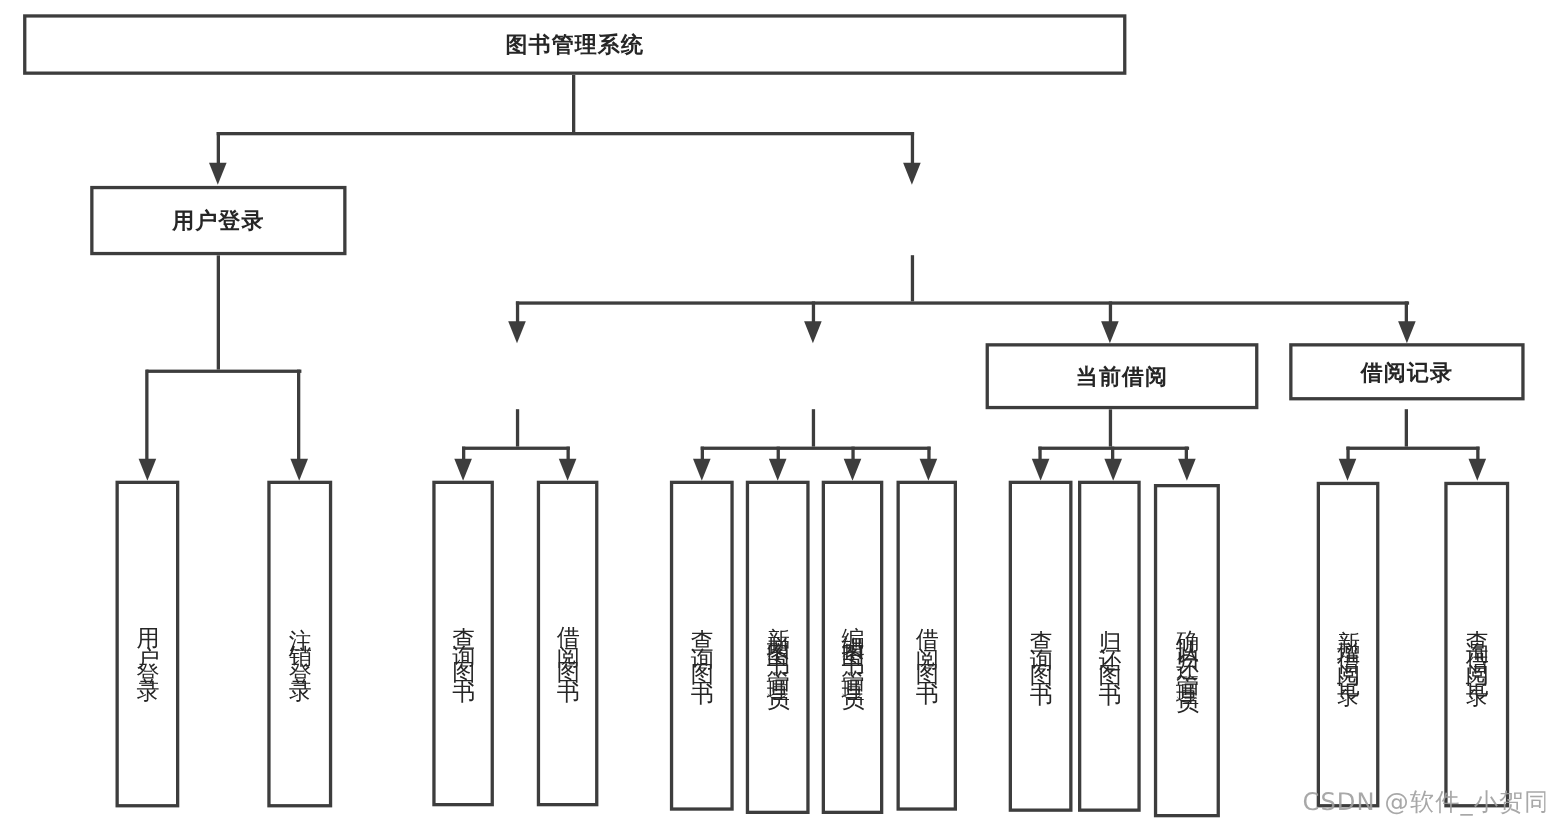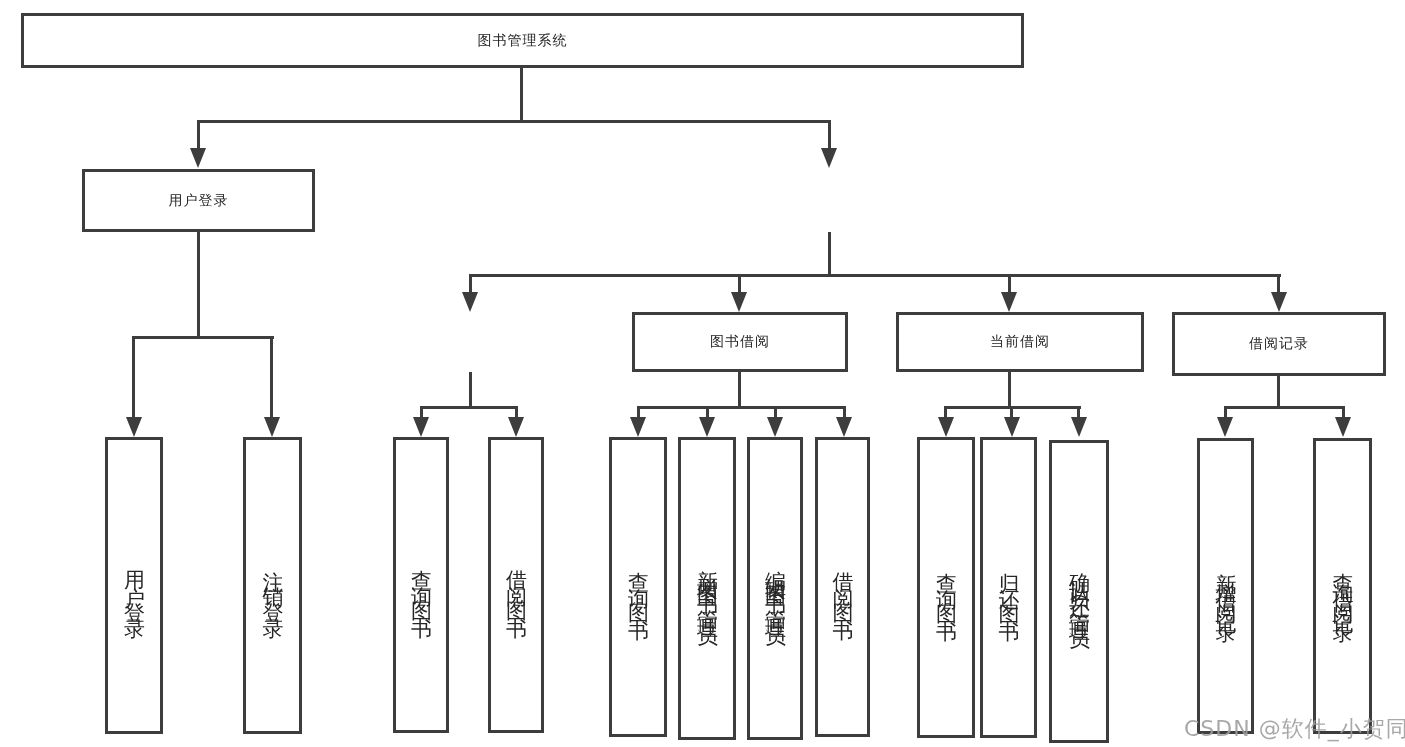--- a/index.html
+++ b/index.html
@@ -6,21 +6,21 @@
   body{
     width:1405px;height:747px;background:#ffffff;position:relative;
     font-family:"DejaVu Sans",sans-serif;overflow:hidden;
   }
   .canvas{position:absolute;left:0;top:0;width:1405px;height:747px;}
   .node{
     position:absolute;box-sizing:border-box;background:#ffffff;
     border:3px solid #3d3d3d;display:flex;align-items:center;justify-content:center;
     color:#262626;z-index:2;
   }
-  .node-h{font-size:14px;letter-spacing:1px;}
+  .node-h{font-size:20px;letter-spacing:1px;font-weight:bold;}
   .node-v span{
     writing-mode:vertical-rl;text-orientation:mixed;
     font-size:21px;line-height:1.1;white-space:nowrap;color:#262626;
   }
   .ls-4 span{letter-spacing:16px;}
   .ls-6 span{letter-spacing:10px;}
   .ls-9 span{letter-spacing:8px;}
   .vline,.hline{position:absolute;background:#3d3d3d;z-index:1;}
   .arr{
     position:absolute;width:0;height:0;z-index:1;
@@ -98,27 +98,24 @@
   <div class="arr" style="left:1335px;top:417px;"></div>
 
   <div class="node node-h" style="left:21px;top:13px;width:1003px;height:55px;">
     <span>图书管理系统</span>
   </div>
 
   <div class="node node-h" style="left:82px;top:169px;width:233px;height:63px;">
     <span>用户登录</span>
   </div>
 
-  <div class="node node-h" style="left:632px;top:312px;width:216px;height:60px;">
-    <span>图书借阅</span>
-  </div>
   <div class="node node-h" style="left:896px;top:312px;width:248px;height:60px;">
     <span>当前借阅</span>
   </div>
-  <div class="node node-h" style="left:1172px;top:312px;width:214px;height:64px;">
+  <div class="node node-h" style="left:1172px;top:312px;width:214px;height:52px;">
     <span>借阅记录</span>
   </div>
 
   <div class="node node-v ls-4" style="left:105px;top:437px;width:58px;height:297px;">
     <span>用户登录</span>
   </div>
   <div class="node node-v ls-4" style="left:243px;top:437px;width:59px;height:297px;">
     <span>注销登录</span>
   </div>
 

